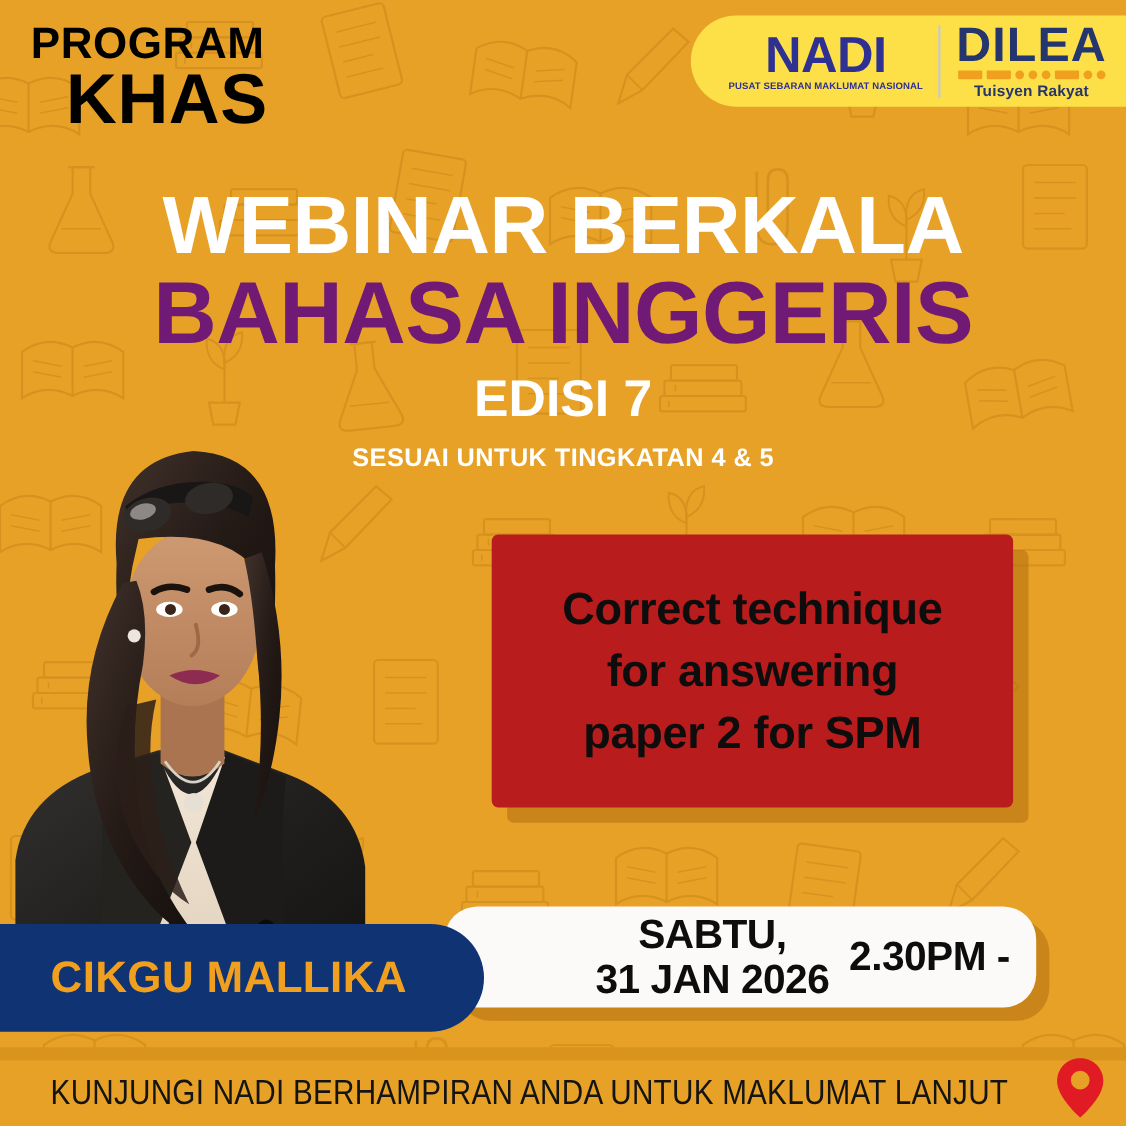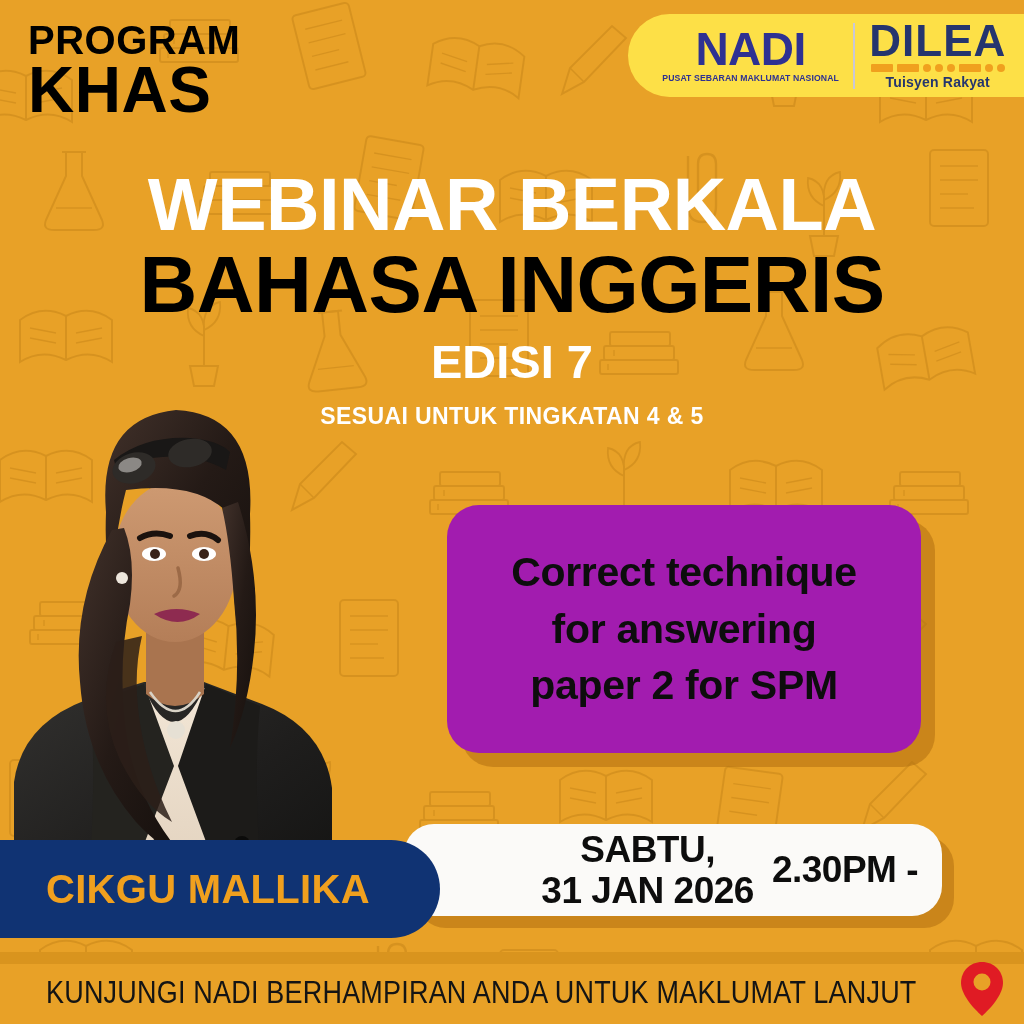--- a/index.html
+++ b/index.html
@@ -39,20 +39,21 @@
     font-weight: 900;
     letter-spacing: 0.5px;
     display: block;
   }
   .khas-word {
     font-size: 64px;
     font-weight: 900;
     letter-spacing: 0.5px;
     display: block;
     margin-top: 2px;
+    padding-left: 32px;
   }
 
   
   .logo-card {
     position: absolute;
     left: 628px;
     top: 14px;
     width: 396px;
     height: 83px;
     background: #fde047;
@@ -125,21 +126,21 @@
     font-size: 74px;
     font-weight: 800;
     color: #FFFFFF;
     letter-spacing: -0.5px;
     line-height: 1.0;
     display: block;
   }
   .hl-line2 {
     font-size: 80px;
     font-weight: 800;
-    color: #000000;
+    color: #701a75;
     letter-spacing: -0.5px;
     line-height: 1.02;
     display: block;
     margin-top: 2px;
   }
   .hl-edisi {
     font-size: 47px;
     font-weight: 700;
     color: #FFFFFF;
     letter-spacing: 0px;
@@ -165,28 +166,27 @@
   }
   .photo svg { display:block; width:100%; height:100%; }
 
   
   .topic-card {
     position: absolute;
     left: 447px;
     top: 486px;
     width: 474px;
     height: 248px;
-    background: #a21caf;
-    border-radius: 32px;
+    background: #b91c1c;
+    border-radius: 6px;
     box-shadow: 14px 14px 0 rgba(176, 112, 16, 0.55);
     display: flex;
     flex-direction: column;
     align-items: center;
     justify-content: center;
-    margin-top: 19px;
   }
   .topic-line {
     font-size: 41px;
     font-weight: 800;
     color: #0D0D0D;
     line-height: 1.38;
     letter-spacing: -0.3px;
     text-align: center;
   }
 

